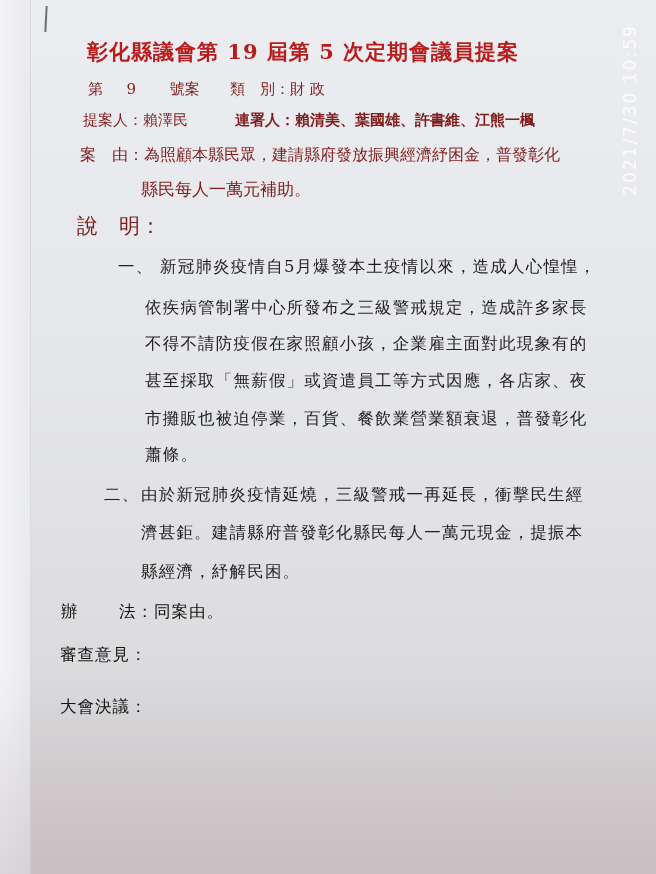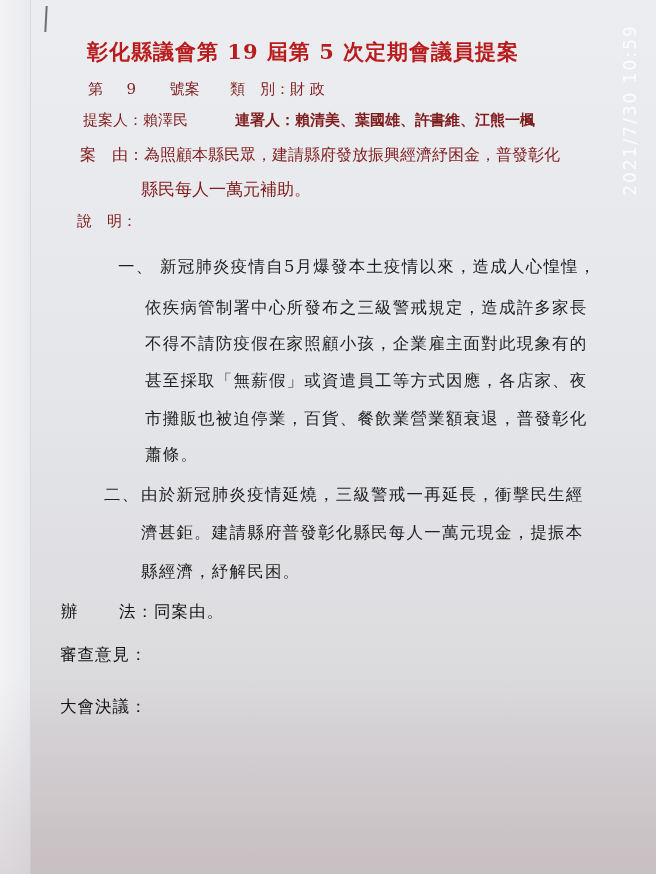--- a/index.html
+++ b/index.html
@@ -62,21 +62,21 @@
 </div>
 <div class="row" style="left:235px; top:111px;font-weight:bold;">
   <span>連署人：</span><span>賴清美、葉國雄、許書維、江熊一楓</span>
 </div>
 
 <div class="row" style="left:80px; top:145px; font-size:16px;">
   <span>案　由：</span><span>為照顧本縣民眾，建請縣府發放振興經濟紓困金，普發彰化</span>
 </div>
 <div class="row" style="left:141px; top:178px; font-size:17px;">縣民每人一萬元補助。</div>
 
-<div class="row" style="left:77px; top:212px; font-size:15px;">說　明：</div>
+<div class="row" style="left:77px; top:212px; font-size:21px;">說　明：</div>
 
 <div class="body-text" style="left:118px; top:256px;">一、</div>
 <div class="body-text" style="left:160px; top:256px;">新冠肺炎疫情自5月爆發本土疫情以來，造成人心惶惶，</div>
 <div class="body-text" style="left:145px; top:297px;">依疾病管制署中心所發布之三級警戒規定，造成許多家長</div>
 <div class="body-text" style="left:145px; top:333px;">不得不請防疫假在家照顧小孩，企業雇主面對此現象有的</div>
 <div class="body-text" style="left:145px; top:362px;margin-top:8px;">甚至採取「無薪假」或資遣員工等方式因應，各店家、夜</div>
 <div class="body-text" style="left:145px; top:408px;">市攤販也被迫停業，百貨、餐飲業營業額衰退，普發彰化</div>
 <div class="body-text" style="left:145px; top:444px;">蕭條。</div>
 
 <div class="body-text" style="left:104px; top:484px;">二、</div>

